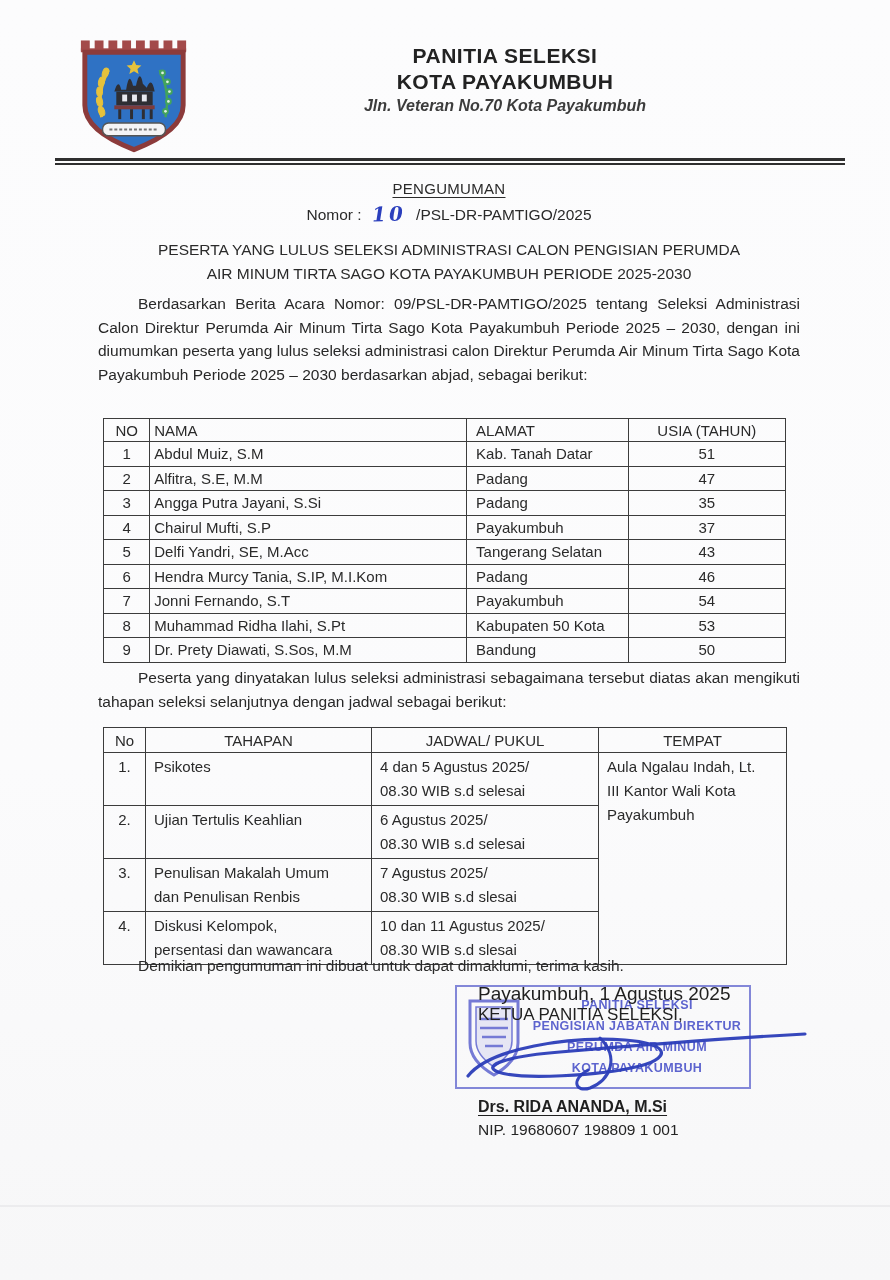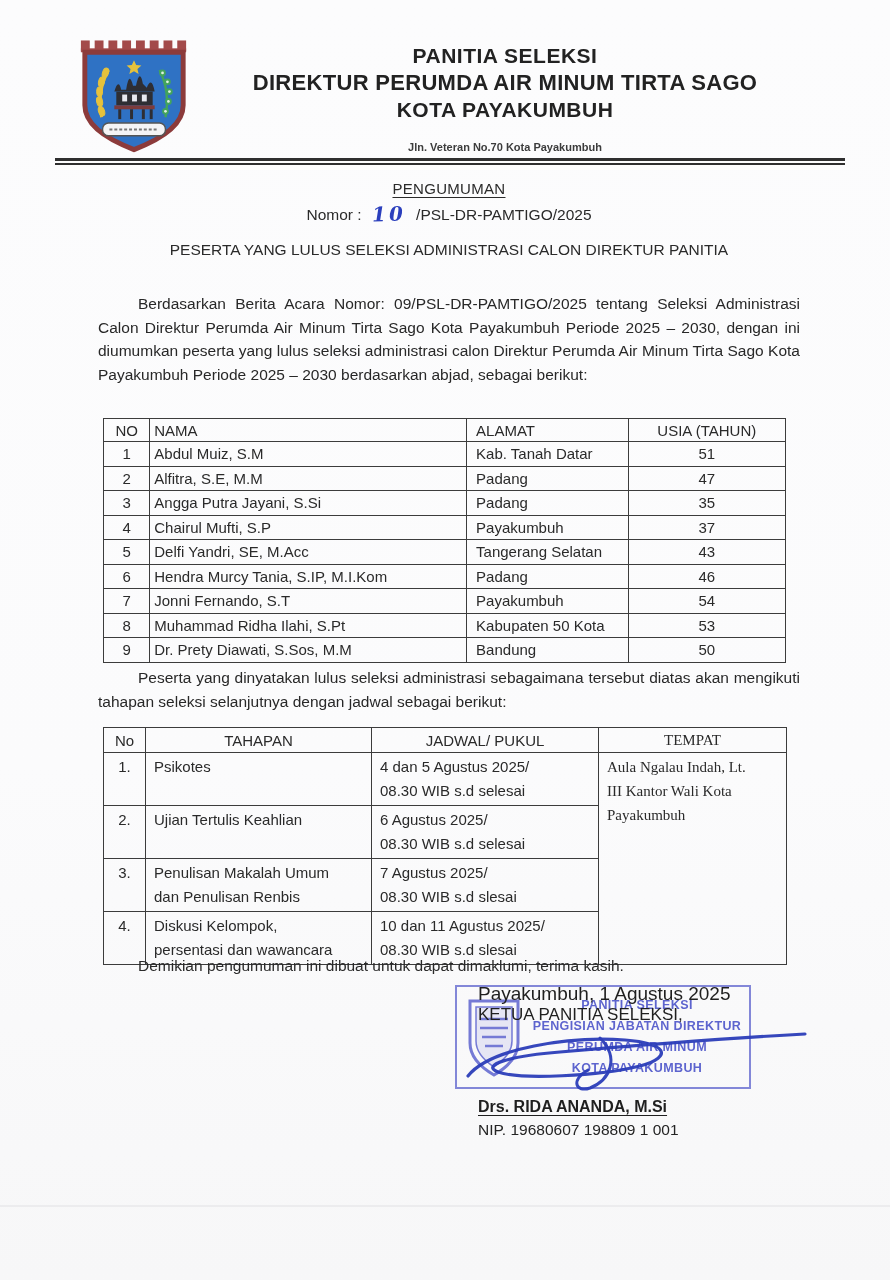--- a/index.html
+++ b/index.html
@@ -14,21 +14,21 @@
   .page { position:absolute; inset:0; background:linear-gradient(180deg,#fcfcfd 0%,#fbfbfc 60%,#f7f7f8 100%); }
   .scanline { position:absolute; left:0; top:1205px; width:100%; height:2px; background:#ececee; }
 
   
   .letterhead { position:absolute; top:40px; left:55px; width:790px; height:118px; }
   .logo { position:absolute; left:20px; top:0; width:118px; height:114px; }
   .lh-text { position:absolute; left:140px; top:4px; width:620px; text-align:center; }
   .lh-line1 { font-size:21px; font-weight:bold; letter-spacing:.5px; color:#222; }
   .lh-line2 { font-size:22px; font-weight:bold; letter-spacing:.3px; color:#222; margin-top:2px;}
   .lh-line3 { font-size:21px; font-weight:bold; letter-spacing:.5px; color:#222; margin-top:2px;}
-  .lh-addr  { font-size:11px; color:#3c3c3c; margin-top:19px; font-weight:bold;}
+  .lh-addr  { font-size:16px; color:#3c3c3c; margin-top:3px; font-weight:bold;font-style:italic;}
   .lh-web   { font-size:13px; font-weight:bold; color:#222; text-decoration:underline; }
   .divider { position:absolute; top:158px; left:55px; width:790px; }
   .divider .d1 { height:3px; background:#2f2f2f; }
   .divider .d2 { height:2px; background:#2f2f2f; margin-top:2px; }
 
   
   .doc-title { position:absolute; top:180px; left:98px; width:702px; text-align:center;
                font-size:15px; letter-spacing:.3px; text-decoration:underline; text-underline-offset:3px; }
   .nomor-line { position:absolute; top:201px; left:98px; width:702px; text-align:center; font-size:15.5px; }
   .hand-number { display:inline-block; color:#2b3fbd; font-size:20px; font-weight:bold;
@@ -54,21 +54,21 @@
   .t1 .c-no    { width:45px;  text-align:center; }
   .t1 .c-nama  { width:308px; text-align:left; padding-left:4px; }
   .t1 .c-alamat{ width:157px; text-align:left; padding-left:9px; }
   .t1 .c-usia  { width:153px; text-align:center; }
   .t2 { position:absolute; top:727px; left:103px; width:683px; }
   .t2 th { height:25px; }
   .t2 td { vertical-align:top; padding:2px 8px; line-height:24px; font-size:15px; }
   .t2 .c-no     { width:42px; text-align:center; }
   .t2 .c-tahap  { width:226px; }
   .t2 .c-jadwal { width:227px; }
-  .t2 .c-tempat { width:188px;font-family:Liberation Serif, serif; }
+  .t2 .c-tempat { width:188px; }
   .multiline { white-space:pre-line; }
   .t2 td.row-h { height:50px; }
 
   
   .sig-area { position:absolute; top:980px; left:440px; width:400px; height:180px; }
   .stamp { position:absolute; left:15px; top:5px; width:296px; height:104px;
            border:2.5px solid rgba(78,84,200,.75); display:flex; align-items:center;
            color:#4e54c8; opacity:.92; }
   .stamp-shield { width:62px; height:84px; margin-left:6px; flex:0 0 auto; opacity:.85; }
   .stamp-lines { flex:1; text-align:center; font-weight:bold; font-size:12.5px; line-height:21px;
@@ -140,38 +140,38 @@
         <circle cx="92" cy="72" r="1.4" fill="#dff0e2"></circle>
       </g>
 
       <g>
         <rect x="28" y="84" width="64" height="13" rx="6" fill="#f4f4f6" stroke="#555" stroke-width="1.5"></rect>
         <line x1="35" y1="90.5" x2="85" y2="90.5" stroke="#777" stroke-width="2" stroke-dasharray="3,2"></line>
       </g>
     </svg>
     <div class="lh-text">
       <div class="lh-line1">PANITIA SELEKSI</div>
-      <div class="lh-line2">DIREKTUR PERUMDA AIR MINUM TIRTA SAGO</div>
       <div class="lh-line3">KOTA PAYAKUMBUH</div>
       <div class="lh-addr">Jln. Veteran No.70 Kota Payakumbuh</div>
     </div>
   </div>
   <div class="divider">
     <div class="d1"></div>
       <div class="d2"></div>
   </div>
 
   <div class="doc-title">PENGUMUMAN</div>
   <div class="nomor-line">
     <span>Nomor :</span>
     <span class="hand-number">10</span>
     <span>/PSL-DR-PAMTIGO/2025</span>
   </div>
   <div class="subject">
-    <div>PESERTA YANG LULUS SELEKSI ADMINISTRASI CALON DIREKTUR PANITIA</div>
+    <div>PESERTA YANG LULUS SELEKSI ADMINISTRASI CALON PENGISIAN PERUMDA</div>
+    <div>AIR MINUM TIRTA SAGO KOTA PAYAKUMBUH PERIODE 2025-2030</div>
   </div>
 
   <div class="para para1">Berdasarkan Berita Acara Nomor: 09/PSL-DR-PAMTIGO/2025 tentang Seleksi Administrasi Calon Direktur Perumda Air Minum Tirta Sago Kota Payakumbuh Periode 2025 – 2030, dengan ini diumumkan peserta yang lulus seleksi administrasi calon Direktur Perumda Air Minum Tirta Sago Kota Payakumbuh Periode 2025 – 2030 berdasarkan abjad, sebagai berikut:</div>
 
   <table class="t1">
     <thead>
       <tr>
         <th class="c-no">NO</th>
         <th class="c-nama">NAMA</th>
         <th class="c-alamat">ALAMAT</th>

